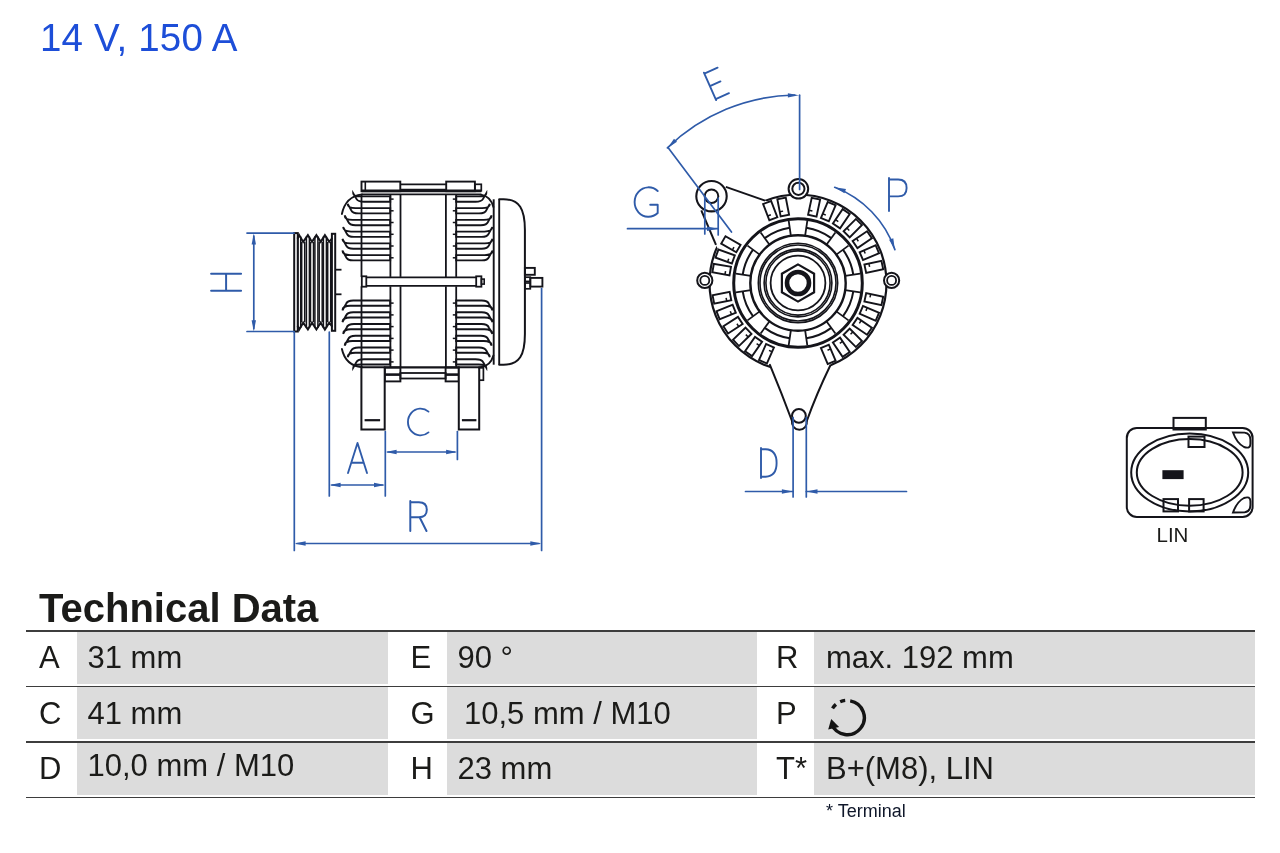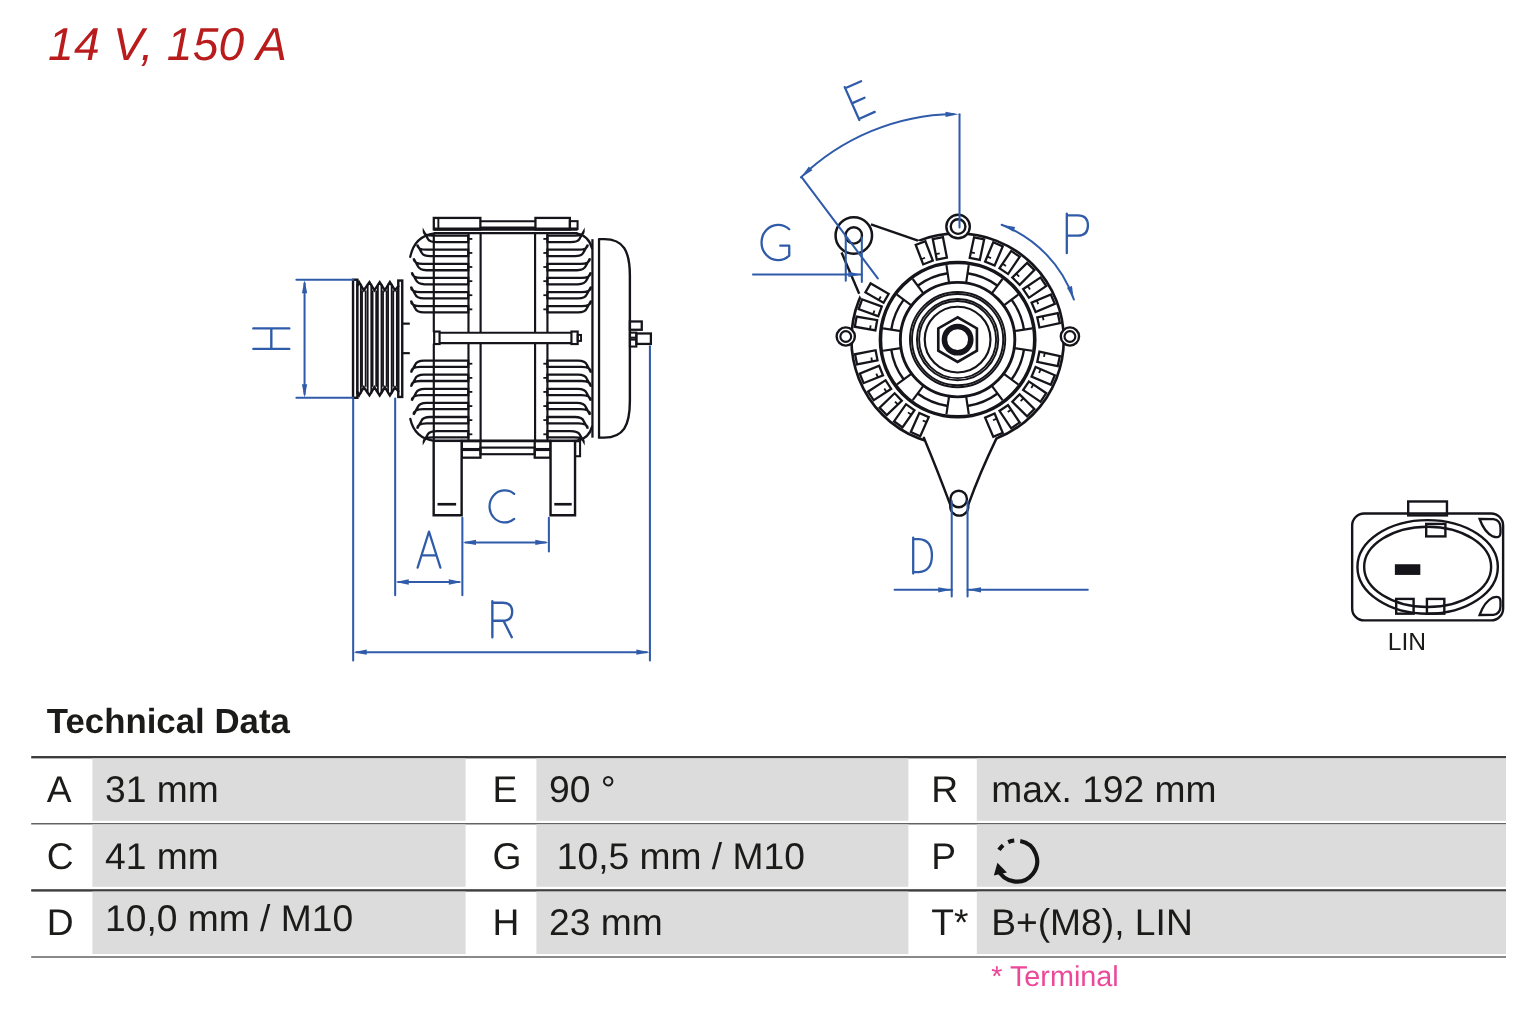--- a/index.html
+++ b/index.html
@@ -1,28 +1,28 @@
 <!DOCTYPE html>
 <html><head>
 <meta charset="utf-8">
 <style>
   html,body { margin:0; padding:0; background:#ffffff; }
   body { width:1280px; height:853px; position:relative; overflow:hidden;
          font-family:"Liberation Sans", sans-serif; }
-  .pagetitle { position:absolute; left:40px; top:16px; font-size:38.5px; color:#b91c1c;
-               letter-spacing:0.2px;font-style:italic; }
+  .pagetitle { position:absolute; left:40px; top:16px; font-size:38.5px; color:#1d4ed8;
+               letter-spacing:0.2px; }
   svg.drawing { position:absolute; left:0; top:0; }
-  .tabletitle { position:absolute; left:39px; top:586px; font-size:29px; font-weight:bold;
+  .tabletitle { position:absolute; left:39px; top:586px; font-size:40px; font-weight:bold;
                 color:#1b1b19; }
   .tline { position:absolute; left:26px; width:1229px; height:1.7px; background:#3d3d3d; }
   .gcell { position:absolute; background:#dcdcdc; }
   .tlab, .tval { position:absolute; font-size:31px; color:#1b1b19; transform:translateY(-50%);
                  white-space:nowrap; }
   .picon { position:absolute; }
-  .note { position:absolute; left:826px; top:801px; font-size:24px; color:#ec4899; }
+  .note { position:absolute; left:826px; top:801px; font-size:18px; color:#0f172a; }
 </style>
 </head>
 <body>
 
 <div class="pagetitle">14 V, 150 A</div>
 
 <svg class="drawing" width="1280" height="575" viewBox="0 0 1280 575">
 <g>
 <g>
 <rect x="294.2" y="233.1" width="3.6" height="98.4" stroke="#14141a" stroke-width="2" fill="none"></rect>

